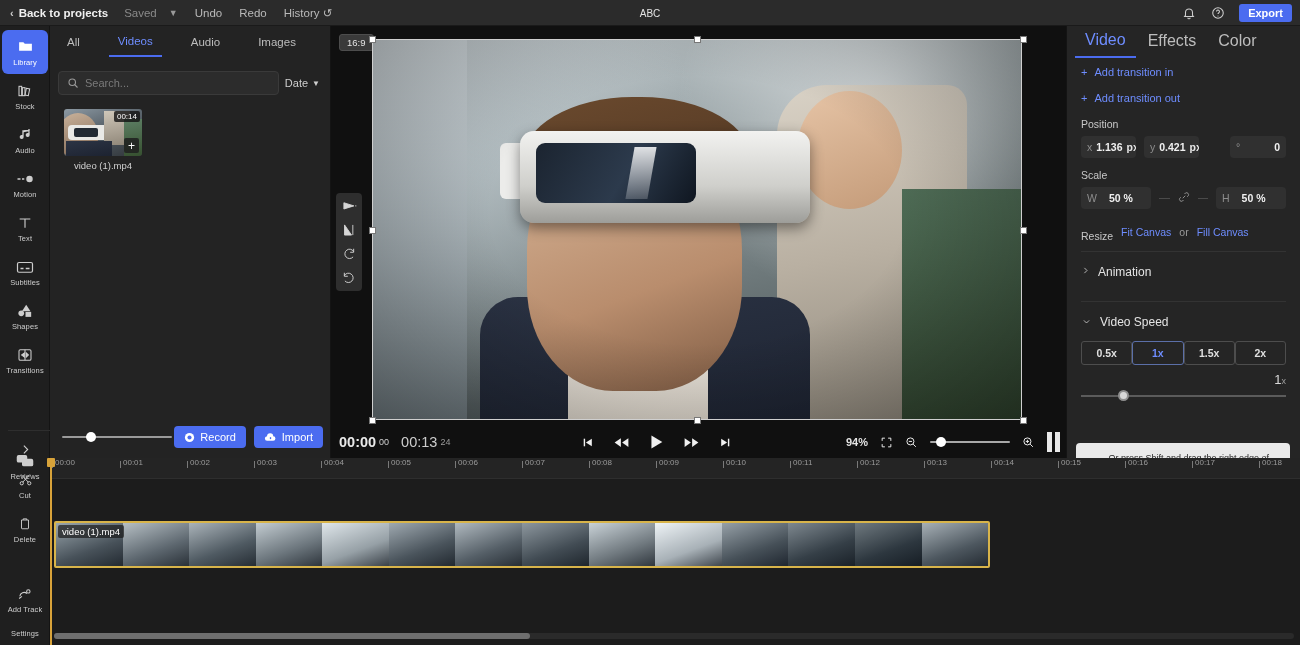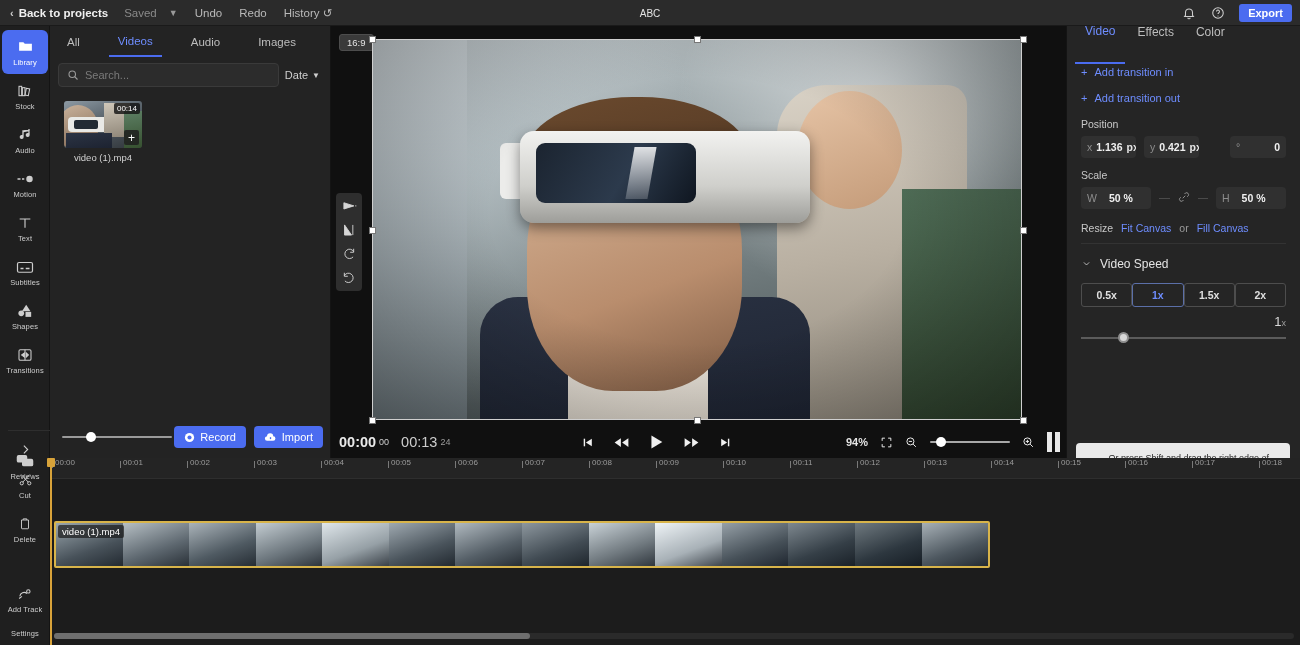--- a/index.html
+++ b/index.html
@@ -55,21 +55,21 @@
   .rail-bottom { position: absolute; left: 0; bottom: 0; width: 62px; }
 
   
   .library {
     position: absolute; left: 50px; top: 26px; width: 281px; height: 432px;
     background: #232323; border-right: 1px solid #141414;
   }
   .lib-tabs { display:flex; align-items:center; height: 32px; padding-left: 8px; gap: 20px;}
   .lib-tab { font-size: 11.5px; color: #bdbdbd; padding: 7px 9px 8px; cursor: pointer; }
   .lib-tab.active { color: #6e8dff; border-bottom: 2px solid #4b6cf0; }
-  .lib-searchrow { display: flex; padding: 0 8px; gap: 6px; margin-top: 5px;}
+  .lib-searchrow { display: flex; padding: 0 8px; gap: 6px; margin-top: 13px;}
   .searchbox {
     flex: 1; height: 24px; background: #2c2c2c; border: 1px solid #3a3a3a;
     border-radius: 4px; display: flex; align-items: center; gap: 6px; padding: 0 8px;
   }
   .searchbox input {
     background: transparent; border: none; outline: none; color: #ddd;
     font-size: 11px; font-family: "Liberation Sans", sans-serif; width: 100%;
   }
   .searchbox input::placeholder { color: #7a7a7a; }
   .date-sort { font-size: 11px; color: #cfcfcf; display:flex; align-items:center; gap:4px; cursor:pointer; padding-right:2px;}
@@ -209,40 +209,40 @@
   .zs-knob { position:absolute; top:1px; left: 6px; width: 10px; height: 10px; border-radius: 50%; background: #fff;}
   .pause-bars { display:flex; gap: 3px; }
   .pause-bars span { width: 5px; height: 20px; background: #e8e8e8; }
 
   
   .inspector {
     position: absolute; left: 1066px; top: 26px; width: 234px; height: 432px;
     background: #252525; border-left: 1px solid #141414;
   }
   .insp-tabs { display:flex; height: 30px; align-items: center; padding-left: 8px; gap: 2px;}
-  .insp-tab { font-size: 12px; color: #bdbdbd; padding: 6px 10px 24px; cursor: pointer; }
+  .insp-tab { font-size: 16px; color: #bdbdbd; padding: 6px 10px 7px; cursor: pointer; }
   .insp-tab.active { color: #6e8dff; border-bottom: 2px solid #4b6cf0; }
   .insp-body { padding: 10px 14px 0; }
   .add-trans { color: #6e8dff; font-size: 11px; display:flex; align-items:center; gap: 7px; margin-bottom: 14px; cursor:pointer;}
   .sec-label { font-size: 10.5px; color: #c8c8c8; margin: 6px 0 6px; }
   .field-row { display: flex; align-items: center; gap: 8px; }
   .num-field {
     background: #303030; border-radius: 4px; height: 22px; display: flex;
     align-items: center; padding: 0 6px; gap: 4px; overflow: hidden;
   }
   .nf-key { font-size: 10.5px; color: #8d8d8d; }
   .nf-val { font-size: 10.5px; color: #f0f0f0; font-weight: bold; white-space: nowrap; }
   .nf-unit { font-size: 10.5px; color: #e6e6e6; font-weight: bold;}
   .f-xy { width: 55px; }
   .f-rot { width: 56px; justify-content: space-between; margin-left: auto; }
   .f-wh { width: 70px; }
   .link-line { flex: 1; height: 1px; background: #4a4a4a; }
   .chain { color: #9a9a9a; font-size: 11px; }
   .resize-row { display:flex; align-items:center; gap: 8px; margin-top: 13px; font-size: 10.5px;}
-  .resize-lbl { color: #c8c8c8; }
+  .resize-lbl { color: #c8c8c8; margin-top: 8px; }
   .resize-link { color: #6e8dff; cursor: pointer; }
   .resize-or { color: #9a9a9a; }
   .accordion {
     display:flex; align-items:center; gap: 8px; font-size: 12px; color: #e4e4e4;
     padding: 13px 0; border-top: 1px solid #333; margin-top: 9px; cursor: pointer;
   }
   .speed-btns { display: flex; margin-top: 6px; }
   .speed-btn {
     flex: 1; height: 24px; border: 1px solid #4d4d4d; border-radius: 3px;
     display:flex; align-items:center; justify-content:center;
@@ -703,20 +703,28 @@
         </span>
       </div>
 
       <div class="resize-row">
         <span class="resize-lbl">Resize</span>
         <span class="resize-link">Fit Canvas</span>
         <span class="resize-or">or</span>
         <span class="resize-link">Fill Canvas</span>
       </div>
 
+      <div class="accordion">
+        <span>
+          <svg width="9" height="11" viewBox="0 0 24 24" fill="none" stroke="currentColor" stroke-width="2">
+              <path d="M9 5l7 7-7 7"></path>
+            </svg>
+        </span>
+        <span>Animation</span>
+      </div>
       <div class="accordion" style="padding-bottom:6px">
         <span>
           <svg width="11" height="9" viewBox="0 0 24 24" fill="none" stroke="currentColor" stroke-width="2">
               <path d="M5 9l7 7 7-7"></path>
             </svg>
         </span>
         <span>Video Speed</span>
       </div>
 
       <div class="speed-btns">

